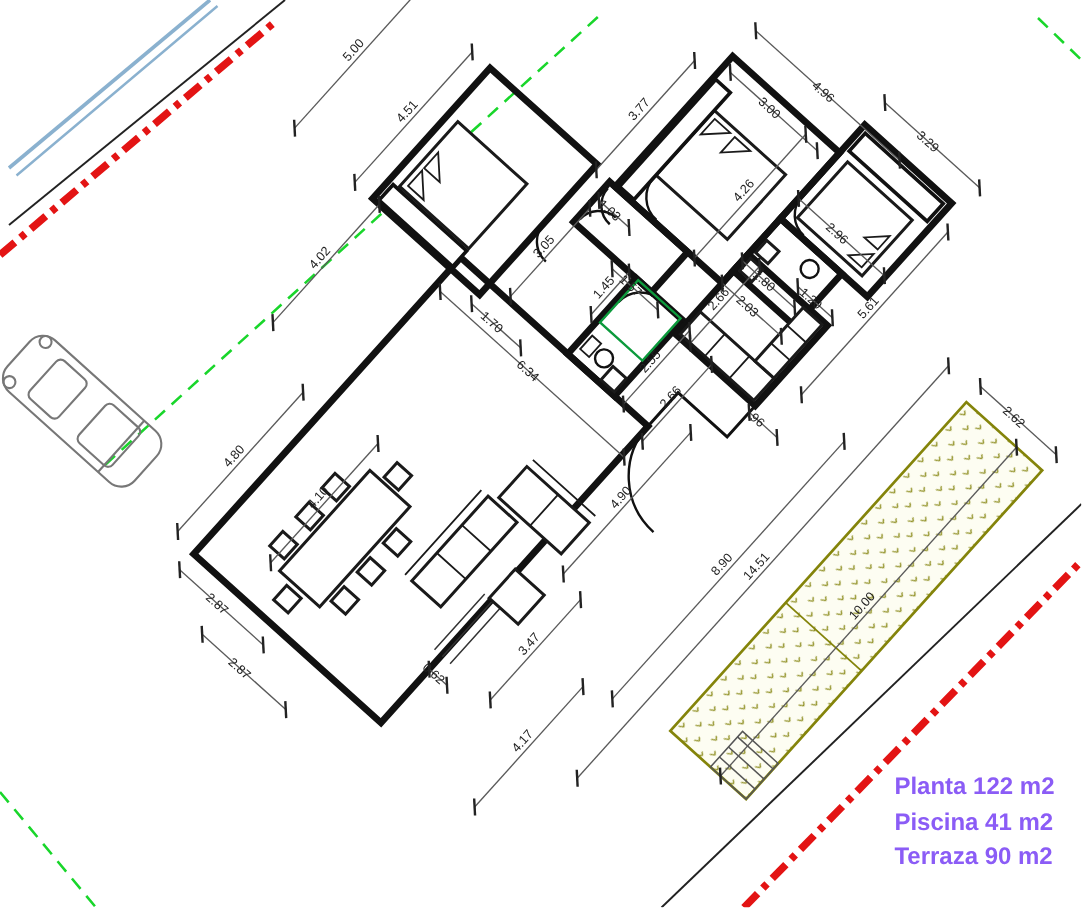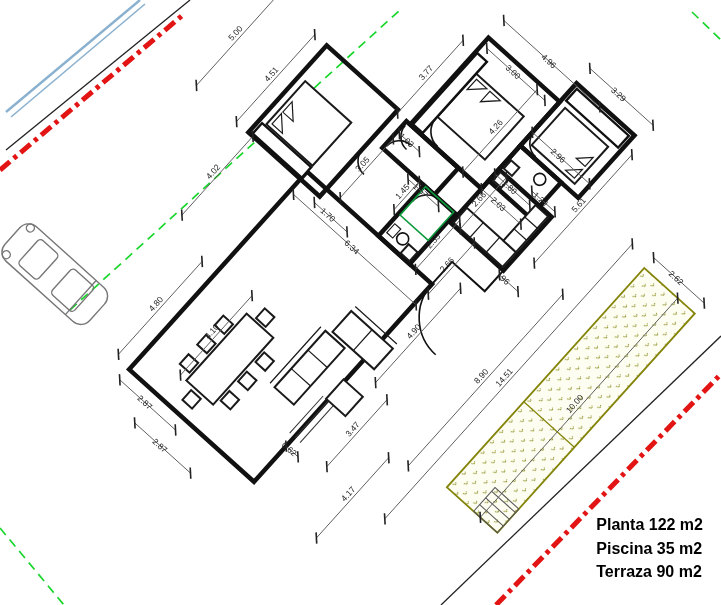--- a/index.html
+++ b/index.html
@@ -277,19 +277,19 @@
           <line x1="56" y1="434" x2="64" y2="426" class="tick"></line>
           <text class="dimtext" transform="translate(-87.5,427)" text-anchor="middle">10.00</text>
           <line x1="74" y1="385" x2="74" y2="453" class="dimline"></line>
           <line x1="70" y1="389" x2="78" y2="381" class="tick"></line>
           <line x1="70" y1="457" x2="78" y2="449" class="tick"></line>
           <text class="dimtext" transform="translate(71,407) rotate(90)" text-anchor="start">2.62</text>
         </g>
   </g>
 </svg>
 
-<div class="legend" id="legendBox" style="color: #000000;">
+<div class="legend" id="legendBox" style="color: #8b5cf6;">
   <div>Planta 122 m2</div>
-  <div>Piscina 35 m2</div>
+  <div>Piscina 41 m2</div>
   <div>Terraza 90 m2</div>
 </div>
 
 </div>
 
 </body></html>

